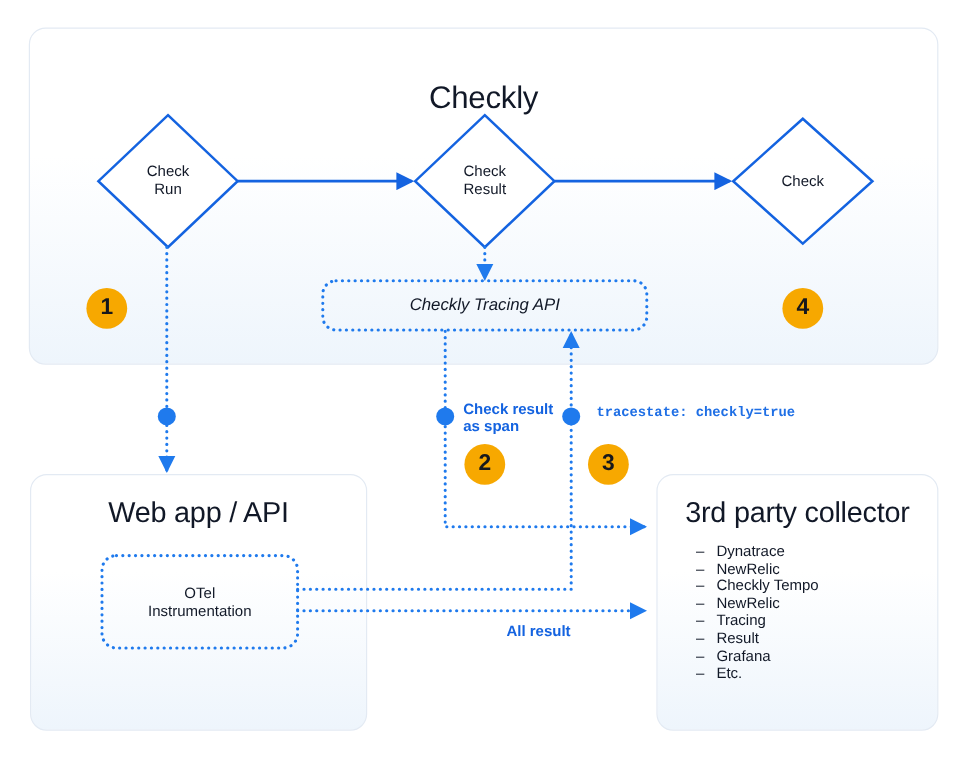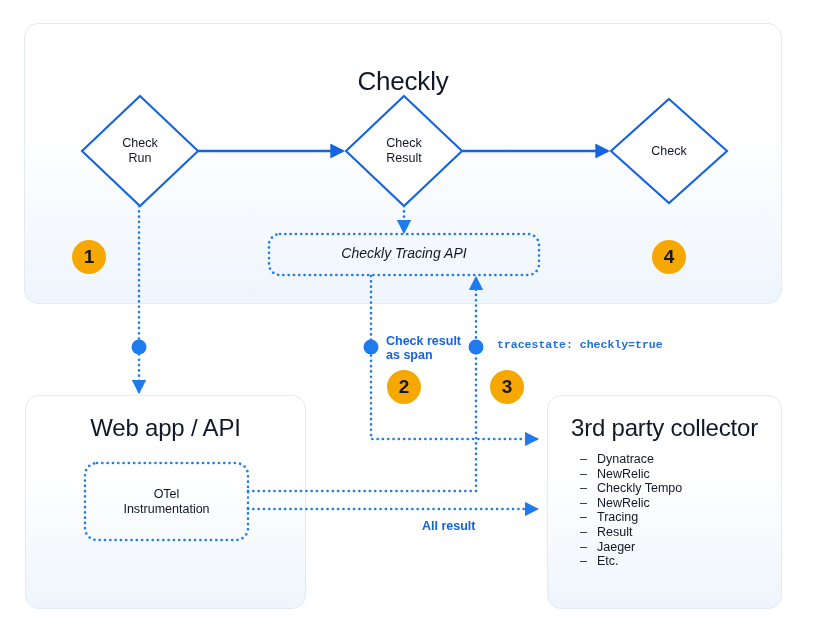--- a/index.html
+++ b/index.html
@@ -197,21 +197,21 @@
       <div class="row">
         <span class="dash">–</span>
         <span>Tracing</span>
       </div>
       <div class="row">
         <span class="dash">–</span>
         <span>Result</span>
       </div>
       <div class="row">
         <span class="dash">–</span>
-        <span>Jaeger</span>
+        <span>Grafana</span>
       </div>
       <div class="row">
         <span class="dash">–</span>
         <span>Etc.</span>
       </div>
     </div>
 
 </div>
 
 </body></html>

